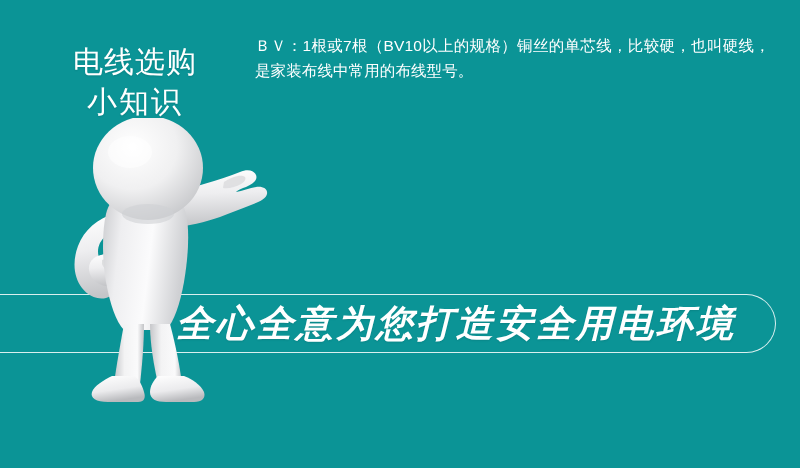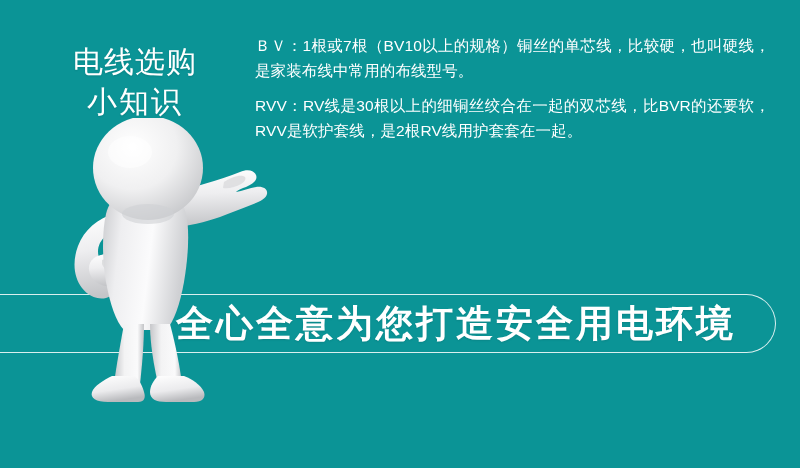--- a/index.html
+++ b/index.html
@@ -80,20 +80,21 @@
     top: 299px;
     width: 560px;
     text-align: left;
     color: #ffffff;
     font-size: 37px;
     font-weight: bold;
     line-height: 50px;
     letter-spacing: 3px;
     z-index: 6;
     text-shadow: 0 1px 2px rgba(0,0,0,0.10);
+    font-style: italic;
   }
 
   
   #figure {
     position: absolute;
     left: 28px;
     top: 118px;
     width: 250px;
     height: 290px;
     z-index: 4;
@@ -178,19 +179,18 @@
     </svg>
   </div>
 
   <div id="heading">
     <span class="hl">电线选购</span>
     <span class="hl hl2">小知识</span>
   </div>
 
   <div id="textcol">
     <p class="para">ＢＶ：1根或7根（BV10以上的规格）铜丝的单芯线，比较硬，也叫硬线，是家装布线中常用的布线型号。</p>
-    <p class="para">RVV：RV线是30根以上的细铜丝绞合在一起的双芯线，比BVR的还要软，RVV是软护套线，是2根RV线用护套套在一起。</p>
   </div>
 
   <div id="banner"></div>
   <div id="banner-text">全心全意为您打造安全用电环境</div>
 
 </div>
 
 </body></html>

